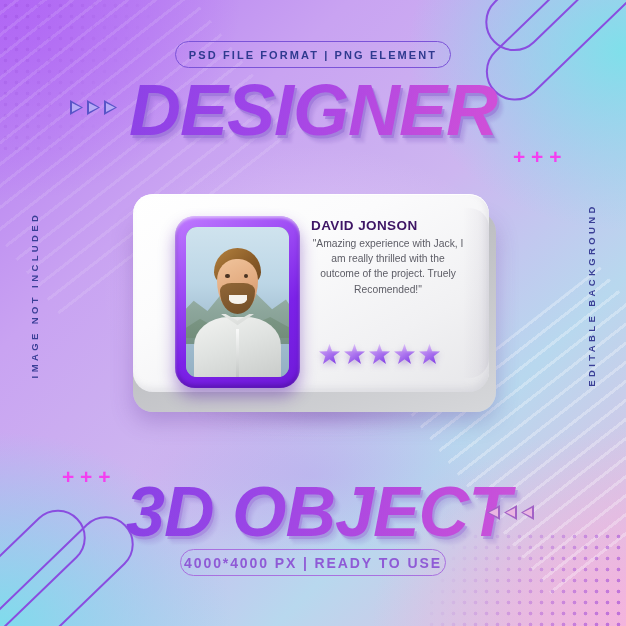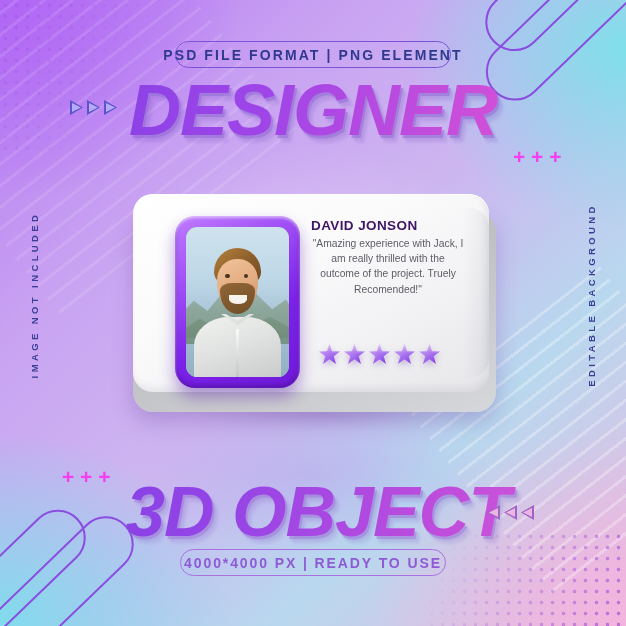--- a/index.html
+++ b/index.html
@@ -90,21 +90,21 @@
   .pg-bl { left: -66px; bottom: -50px; transform: rotate(-44deg); }
 
   
   .badge {
     position: absolute;
     left: 50%;
     transform: translateX(-50%);
     border: 1.6px solid #7b53d8;
     border-radius: 40px;
     color: #2f3a8f;
-    font-size: 14px;
+    font-size: 11px;
     font-weight: bold;
     letter-spacing: 2.1px;
     display: flex;
     align-items: center;
     justify-content: center;
     white-space: nowrap;
   }
   .badge-top { top: 41px; width: 274px; height: 25px; }
   .badge-bottom {
     top: 549px; width: 264px; height: 25px;

